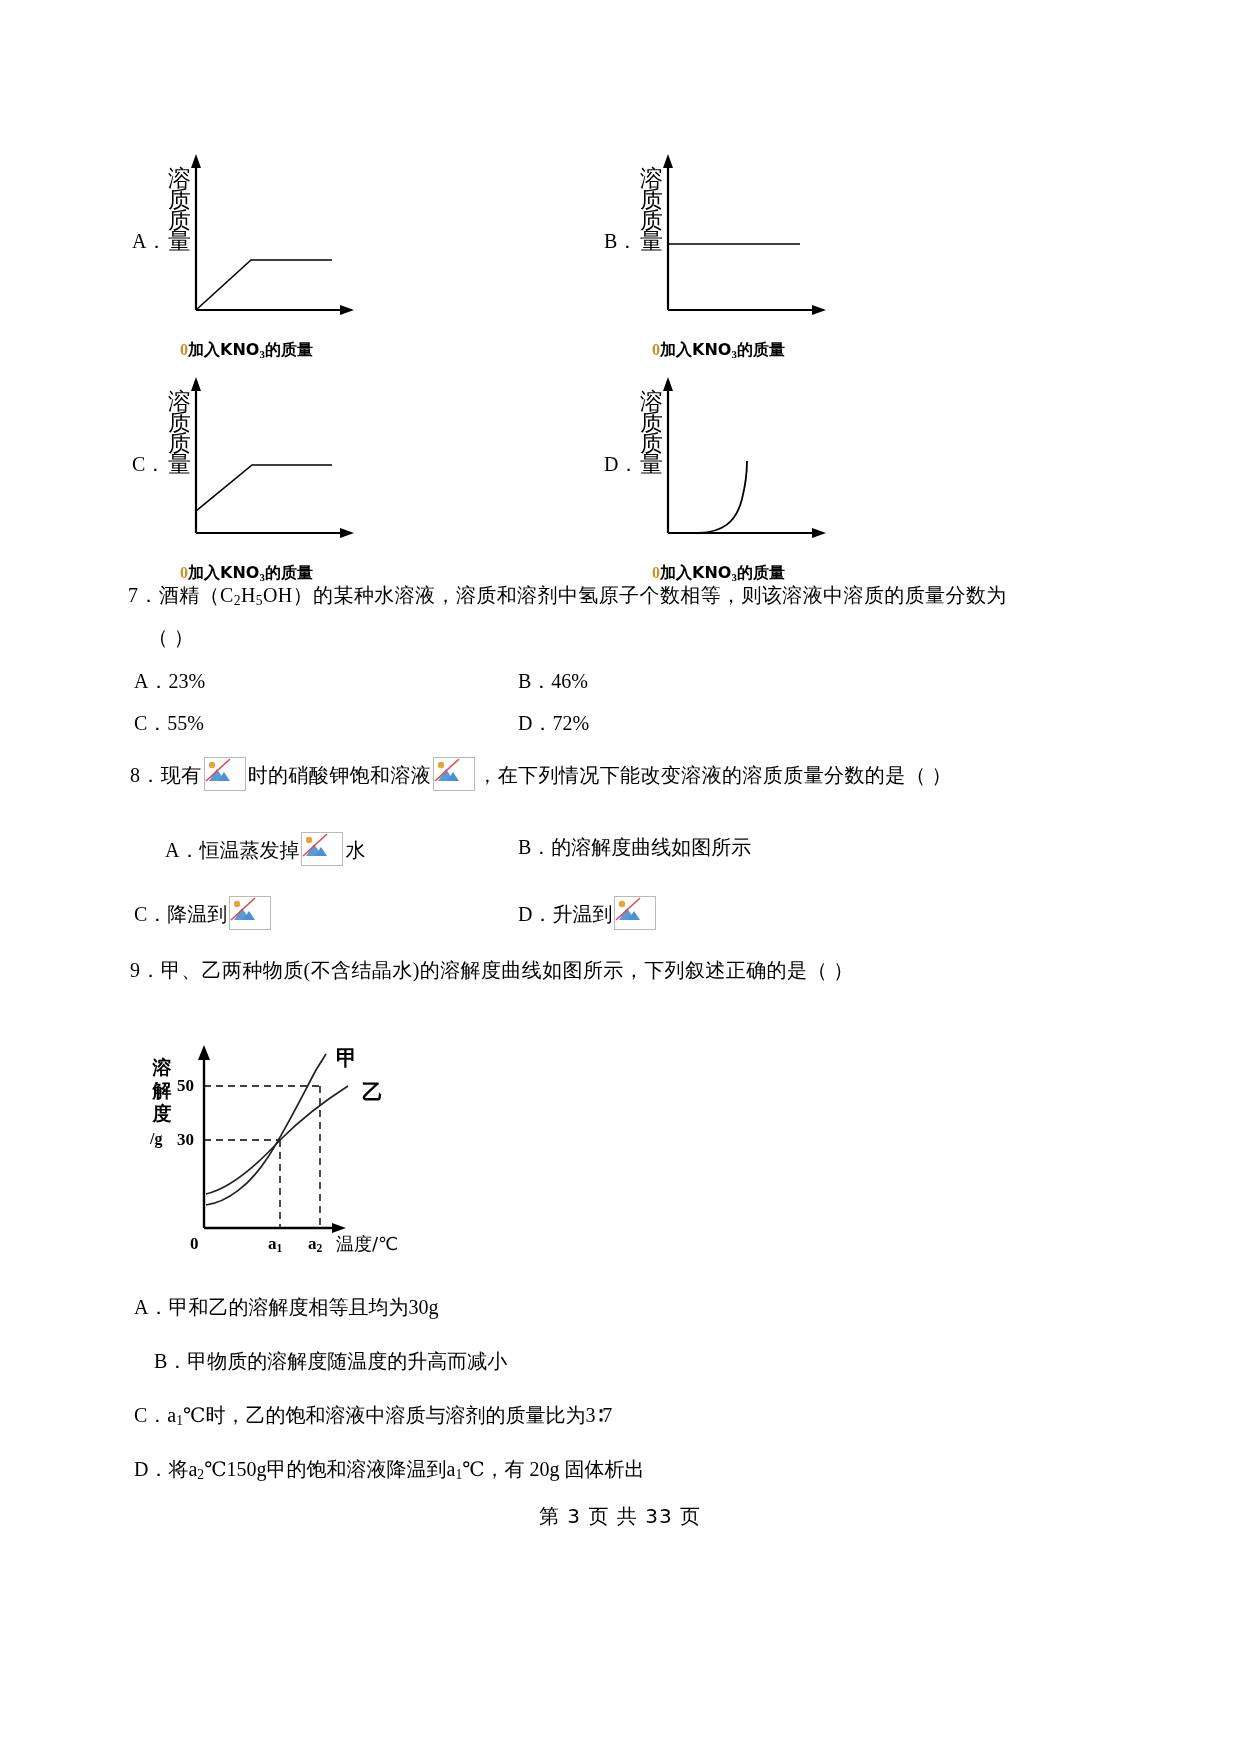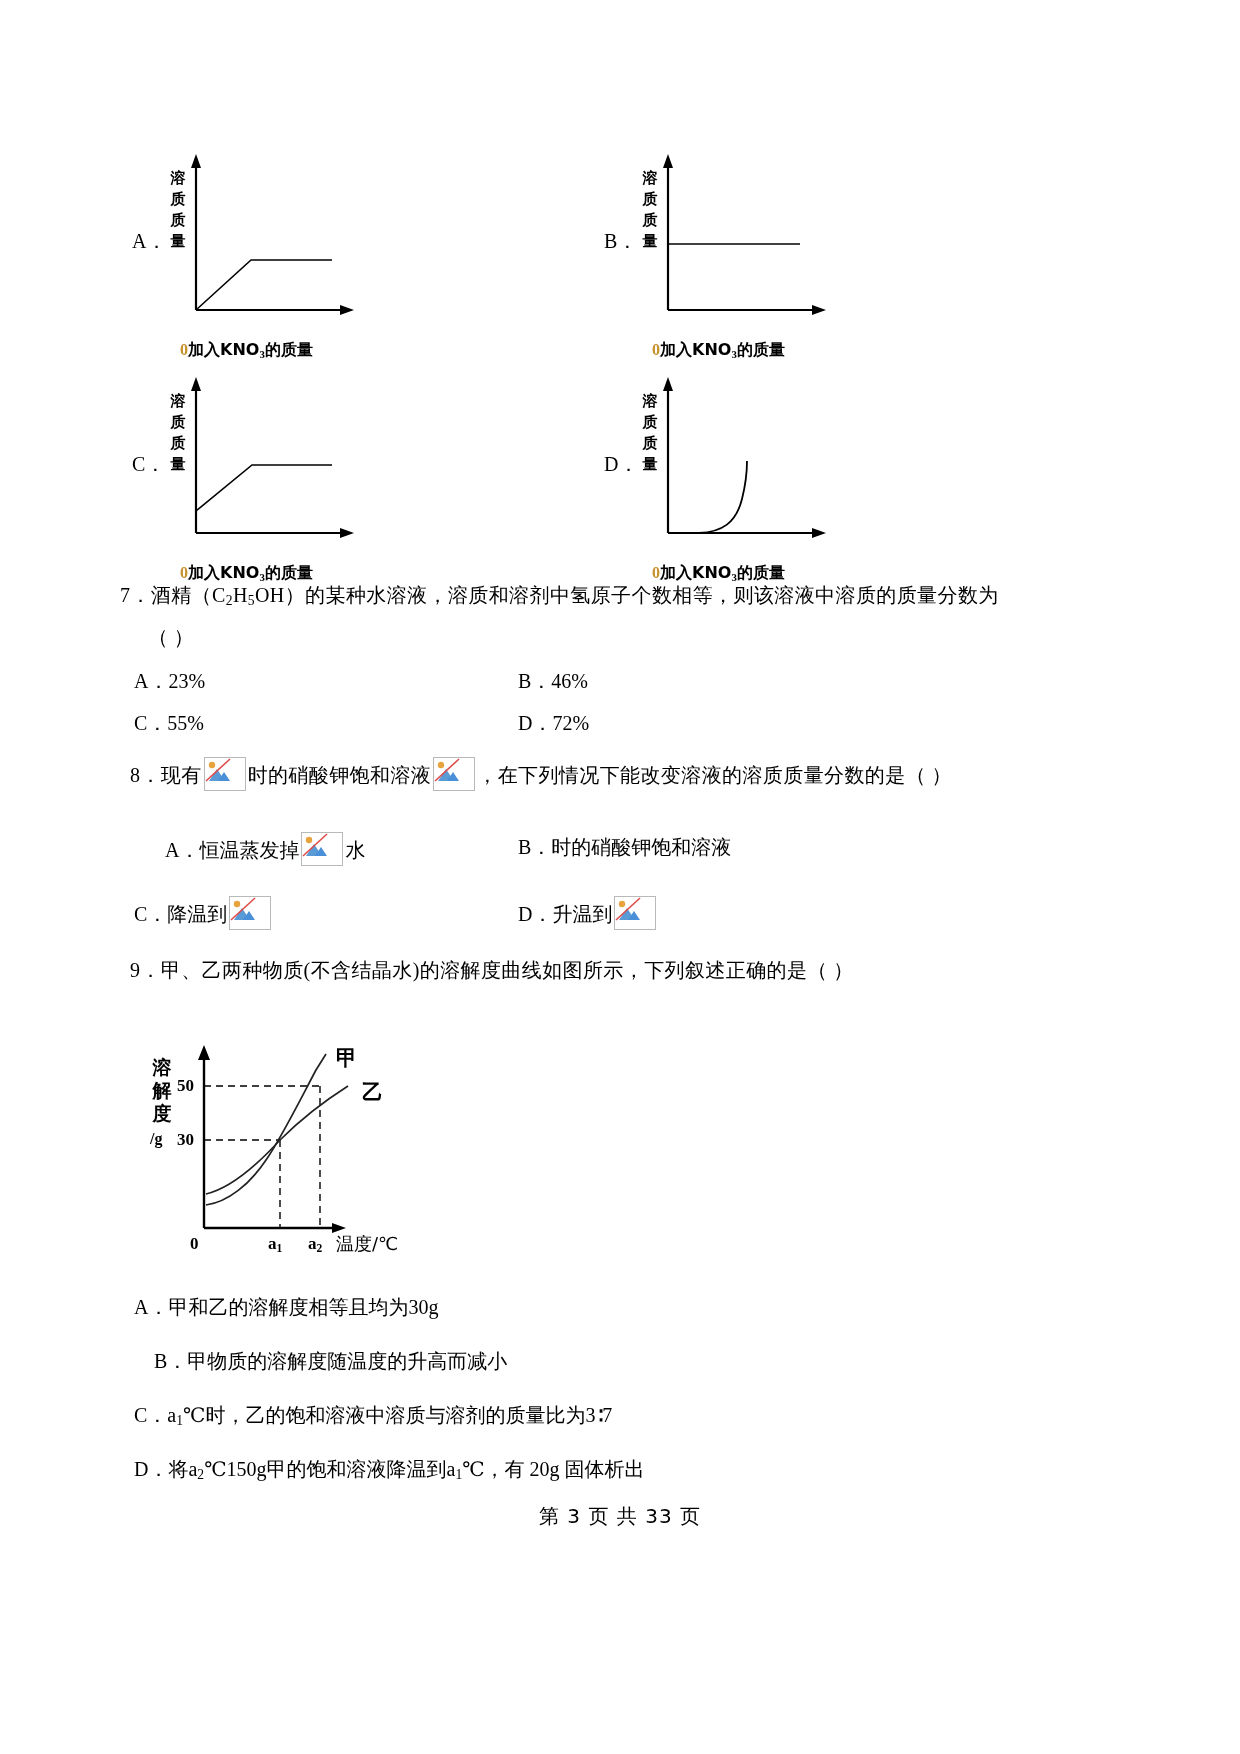--- a/index.html
+++ b/index.html
@@ -34,25 +34,25 @@
   
   .chartopt { position: absolute; }
   .optlabel {
     position: absolute;
     font-size: 20px;
     font-family: "Liberation Serif", serif;
   }
   .vaxtitle {
     position: absolute;
     width: 20px;
-    font-size: 15px;
+    font-size: 23px;
     line-height: 21px;
     text-align: center;
     font-family: "DejaVu Sans", sans-serif;
-    font-weight: 700;
+    font-weight: 400;
   }
   .axsvg { position: absolute; left: 0; top: 0; }
   .xaxtitle {
     position: absolute;
     font-size: 16px;
     white-space: nowrap;
     font-family: "Liberation Serif", serif;
   }
   .xaxtitle .zero { color: #c8902a; font-weight: 700; }
   .xaxtitle .kno { font-weight: 700; letter-spacing: .2px; }
@@ -177,21 +177,21 @@
       <polygon points="64,4 59,18 69,18" fill="#000"></polygon>
       <line x1="64" y1="160" x2="212" y2="160" stroke="#000" stroke-width="2.2"></line>
       <polygon points="222,160 208,155 208,165" fill="#000"></polygon>
       <path d="M 95,160 C 118,159 132,150 138,126 C 142,110 143,98 143,88" fill="none" stroke="#000" stroke-width="1.8"></path>
     </svg>
     <span class="xaxtitle" style="left:48px; top:190px;">
       <span class="zero">0</span><span class="cn">加入KNO</span><sub class="kno">3</sub><span class="cn">的质量</span>
     </span>
   </div>
 
-  <div class="qtext" style="left:120px; top:580px;">
+  <div class="qtext" style="left:128px; top:580px;">
     <span>7．</span><span>酒精（C</span><sub>2</sub><span>H</span><sub>5</sub><span>OH）的某种水溶液，溶质和溶剂中氢原子个数相等，则该溶液中溶质的质量分数为</span>
   </div>
   <div class="qtext" style="left:148px; top:622px;">（    ）</div>
 
   <div class="opt" style="left:134px; top:666px;">A．23%</div>
   <div class="opt" style="left:518px; top:666px;">B．46%</div>
   <div class="opt" style="left:134px; top:708px;">C．55%</div>
   <div class="opt" style="left:518px; top:708px;">D．72%</div>
 
   <div class="qtext" style="left:130px; top:757px;">
@@ -212,21 +212,21 @@
 
   <div class="opt" style="left:134px; top:832px;margin-left:31px;">
     <span>A．恒温蒸发掉</span><span class="brokenimg"><svg width="40" height="32" viewBox="0 0 40 32">
           <rect x="0" y="0" width="26" height="24" fill="#ffffff"></rect>
           <circle cx="7" cy="7" r="3.2" fill="#e8a33d"></circle>
           <polygon points="4,23 12,11 20,23" fill="#5b9bd5"></polygon>
           <polygon points="13,23 19,14 25,23" fill="#4a90d9"></polygon>
           <line x1="1" y1="23" x2="25" y2="1" stroke="#e04b4b" stroke-width="1.6"></line>
         </svg></span><span>水</span>
   </div>
-  <div class="opt" style="left:518px; top:832px;">B．时的硝酸钾饱和溶液</div>
+  <div class="opt" style="left:518px; top:832px;">B．的溶解度曲线如图所示</div>
 
   <div class="opt" style="left:134px; top:896px;">
     <span>C．降温到</span><span class="brokenimg"><svg width="40" height="32" viewBox="0 0 40 32">
           <rect x="0" y="0" width="26" height="24" fill="#ffffff"></rect>
           <circle cx="7" cy="7" r="3.2" fill="#e8a33d"></circle>
           <polygon points="4,23 12,11 20,23" fill="#5b9bd5"></polygon>
           <polygon points="13,23 19,14 25,23" fill="#4a90d9"></polygon>
           <line x1="1" y1="23" x2="25" y2="1" stroke="#e04b4b" stroke-width="1.6"></line>
         </svg></span>
   </div>

